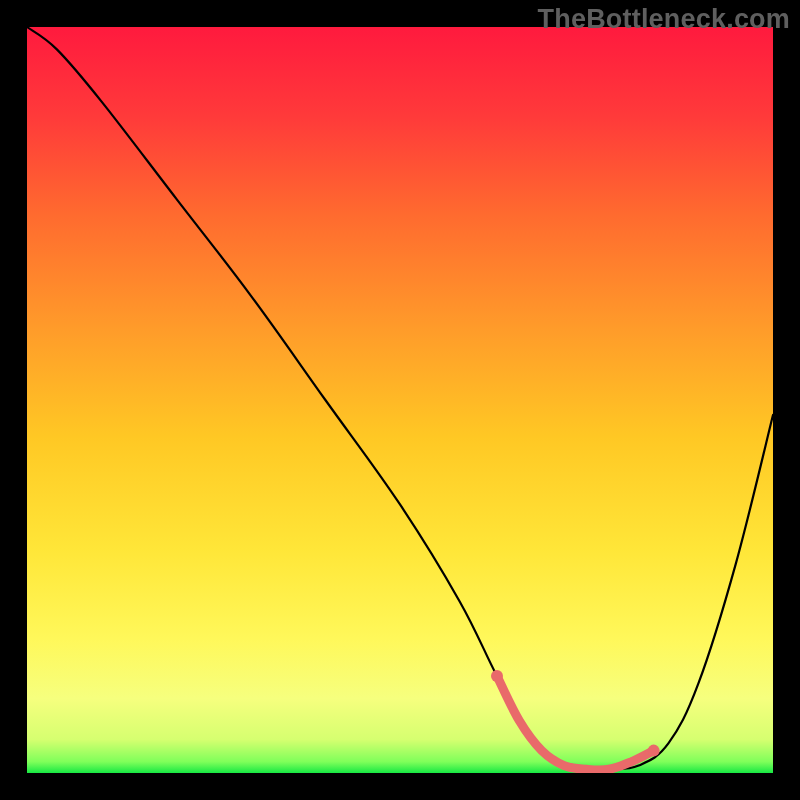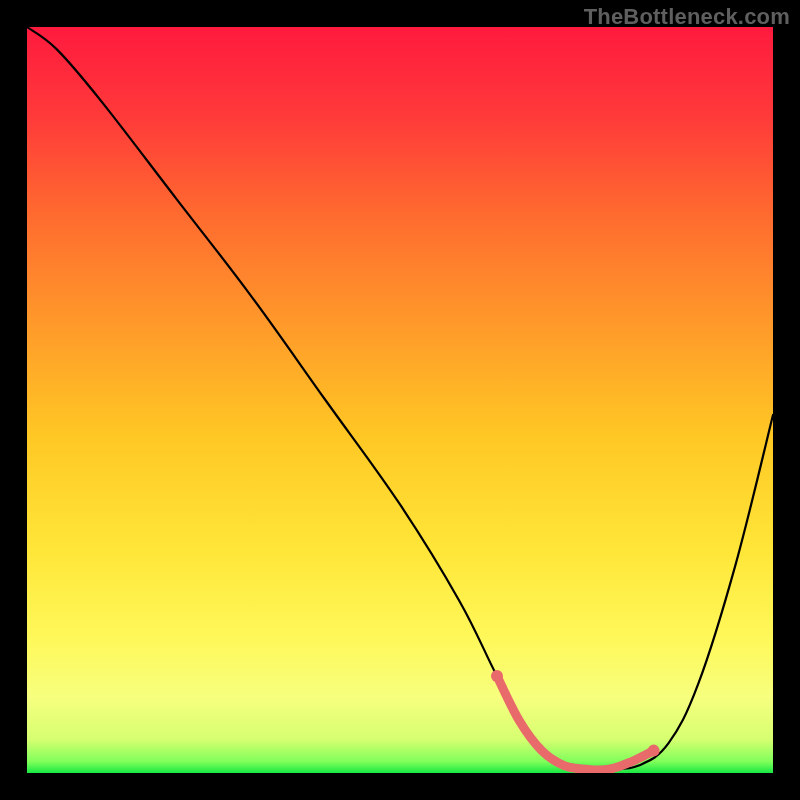--- a/index.html
+++ b/index.html
@@ -15,21 +15,21 @@
     position: relative;
     width: 800px;
     height: 800px;
     background: #000;
   }
   .watermark {
     position: absolute;
     top: 4px;
     right: 10px;
     color: #5f5f5f;
-    font-size: 22px;
+    font-size: 27px;
     font-weight: 600;
     letter-spacing: 0.2px;
     z-index: 5;
   }
   .plot {
     position: absolute;
     left: 27px;
     top: 27px;
     width: 746px;
     height: 746px;

